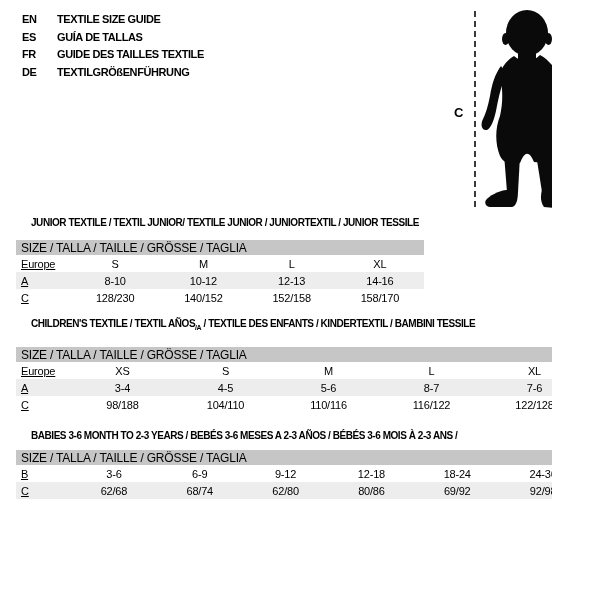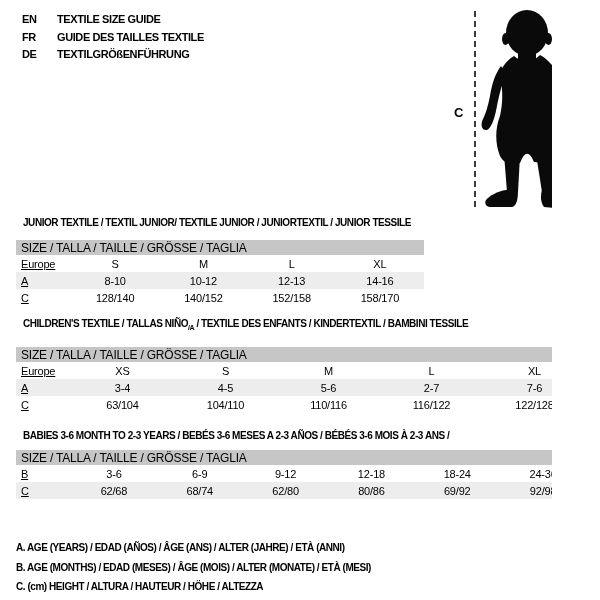--- a/index.html
+++ b/index.html
@@ -16,21 +16,21 @@
   .measure-line{position:absolute;left:474px;top:11px;height:196px;width:0;border-left:2px dashed #3a3a3a;}
   .measure-label{position:absolute;left:454px;top:105px;font-size:13px;font-weight:bold;}
   .baby-svg{position:absolute;left:480px;top:6px;}
   
   .section{position:absolute;left:16px;}
   .s1{top:217px;width:408px;}
   .s2{top:318px;width:570px;}
   .s3{top:428px;width:570px;}
   .tbl-title{
     font-size:10px;font-weight:bold;letter-spacing:-0.45px;white-space:nowrap;
-    margin:0 0 0 7px;line-height:11px;
+    margin:0 0 0 15px;line-height:11px;
   }
   .s1 .tbl-title{margin-bottom:12px;}
   .s2 .tbl-title{margin-bottom:14px;}
   .s3 .tbl-title{line-height:15px;margin-bottom:7px;}
   .sub-a{font-size:7px;vertical-align:-3px;}
   table{border-collapse:collapse;table-layout:fixed;width:100%;font-size:11px;letter-spacing:-0.2px;}
   th.bar{
     background:#c6c6c6;font-weight:normal;text-align:left;
     font-size:12px;height:15px;padding:0 11px 0 5px;white-space:nowrap;
   }
@@ -46,20 +46,24 @@
 <body>
 
 <div class="page">
 
   <div class="lang-block">
     <div class="lang-row">
       <span class="lang-code">EN</span>
       <span class="lang-label">TEXTILE SIZE GUIDE</span>
     </div>
     <div class="lang-row">
+      <span class="lang-code">ES</span>
+      <span class="lang-label">GUÍA DE TALLAS</span>
+    </div>
+    <div class="lang-row">
       <span class="lang-code">FR</span>
       <span class="lang-label">GUIDE DES TAILLES TEXTILE</span>
     </div>
     <div class="lang-row">
       <span class="lang-code">DE</span>
       <span class="lang-label">TEXTILGRÖßENFÜHRUNG</span>
     </div>
   </div>
 
   <div class="measure-line"></div>
@@ -117,32 +121,32 @@
         </tr>
         <tr class="shade">
           <td class="rowlabel">A</td>
           <td>8-10</td>
           <td>10-12</td>
           <td>12-13</td>
           <td>14-16</td>
         </tr>
         <tr>
           <td class="rowlabel">C</td>
-          <td>128/140</td>
+          <td>128/230</td>
           <td>140/152</td>
           <td>152/158</td>
           <td>158/170</td>
         </tr>
       </tbody>
     </table>
   </div>
 
   <div class="section s2">
     <div class="tbl-title">
-      <span>CHILDREN'S TEXTILE / TALLAS NIÑO</span><span class="sub-a">/A</span><span> / TEXTILE DES ENFANTS / KINDERTEXTIL / BAMBINI TESSILE</span>
+      <span>CHILDREN'S TEXTILE / TEXTIL AÑOS</span><span class="sub-a">/A</span><span> / TEXTILE DES ENFANTS / KINDERTEXTIL / BAMBINI TESSILE</span>
     </div>
     <table>
       <colgroup>
           <col class="first">
           <col>
           <col>
           <col>
           <col>
           <col>
         </colgroup>
@@ -158,26 +162,26 @@
           <td>S</td>
           <td>M</td>
           <td>L</td>
           <td>XL</td>
         </tr>
         <tr class="shade">
           <td class="rowlabel">A</td>
           <td>3-4</td>
           <td>4-5</td>
           <td>5-6</td>
-          <td>2-7</td>
+          <td>8-7</td>
           <td>7-6</td>
         </tr>
         <tr>
           <td class="rowlabel">C</td>
-          <td>63/104</td>
+          <td>98/188</td>
           <td>104/110</td>
           <td>110/116</td>
           <td>116/122</td>
           <td>122/128</td>
         </tr>
       </tbody>
     </table>
   </div>
 
   <div class="section s3">
@@ -215,19 +219,14 @@
           <td>68/74</td>
           <td>62/80</td>
           <td>80/86</td>
           <td>69/92</td>
           <td>92/98</td>
         </tr>
       </tbody>
     </table>
   </div>
 
-  <div class="notes">
-    <div class="note-line">A. AGE (YEARS) / EDAD (AÑOS) / ÂGE (ANS) / ALTER (JAHRE) / ETÀ (ANNI)</div>
-    <div class="note-line">B. AGE (MONTHS) / EDAD (MESES) / ÂGE (MOIS) / ALTER (MONATE) / ETÀ (MESI)</div>
-    <div class="note-line">C. (cm) HEIGHT / ALTURA / HAUTEUR / HÖHE / ALTEZZA</div>
-  </div>
 
 </div>
 
 </body></html>

